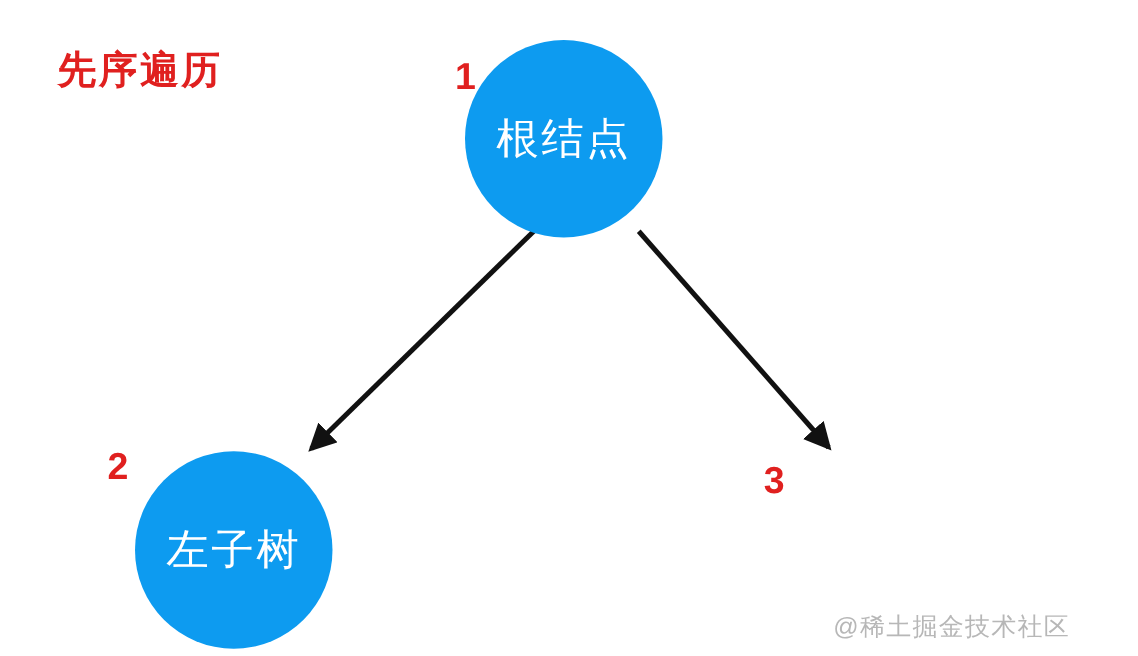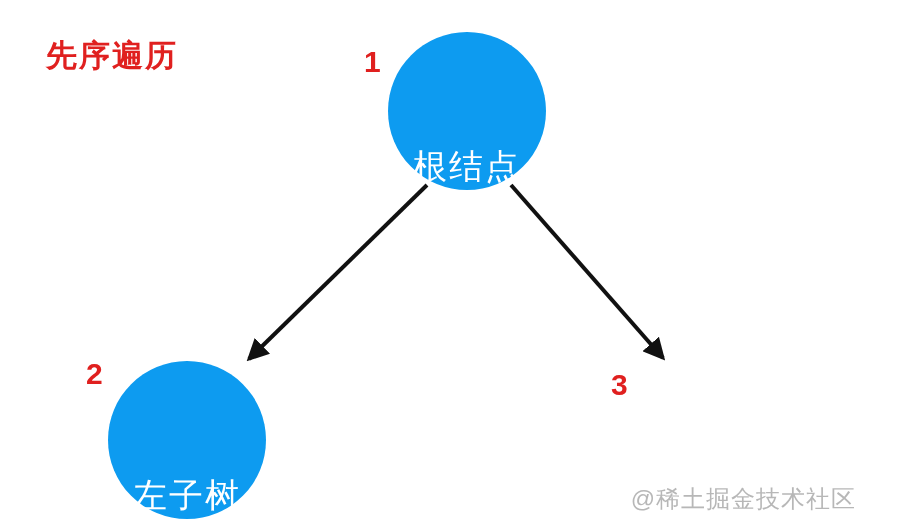--- a/index.html
+++ b/index.html
@@ -43,38 +43,38 @@
     border-radius: 50%;
     background: var(--node-fill);
     color: var(--node-text);
     display: flex;
     align-items: center;
     justify-content: center;
     font-size: 34px;
     font-weight: 500;
     letter-spacing: 2px;
   }
-  .node-root  { left: 388px; top: 32px; align-items: flex-end; }
-  .node-left  { left: 108px; top: 361px; align-items: flex-end; }
+  .node-root  { left: 372px; top: 32px; }
+  .node-left  { left: 108px; top: 361px; }
   .node-right { left: 627px; top: 360px; }
   .order-num {
     position: absolute;
     color: var(--accent-red);
     font-weight: bold;
     font-size: 30px;
     line-height: 1;
   }
   .order-1 { left: 364px; top: 47px; }
   .order-2 { left: 86px;  top: 359px; }
   .order-3 { left: 611px; top: 370px; }
   .watermark {
     position: absolute;
     right: 8px;
     bottom: 10px;
-    font-size: 24px;
+    font-size: 20px;
     color: var(--watermark);
     opacity: 0.62;
     letter-spacing: 1px;
     z-index: 5;
   }
 </style>
 </head>
 <body>
 
 <div class="canvas" style="--node-fill: #0d9bf0; --node-text: #ffffff; --accent-red: #e0201f; --arrow: #111111; --watermark: #8c8c8c;">

